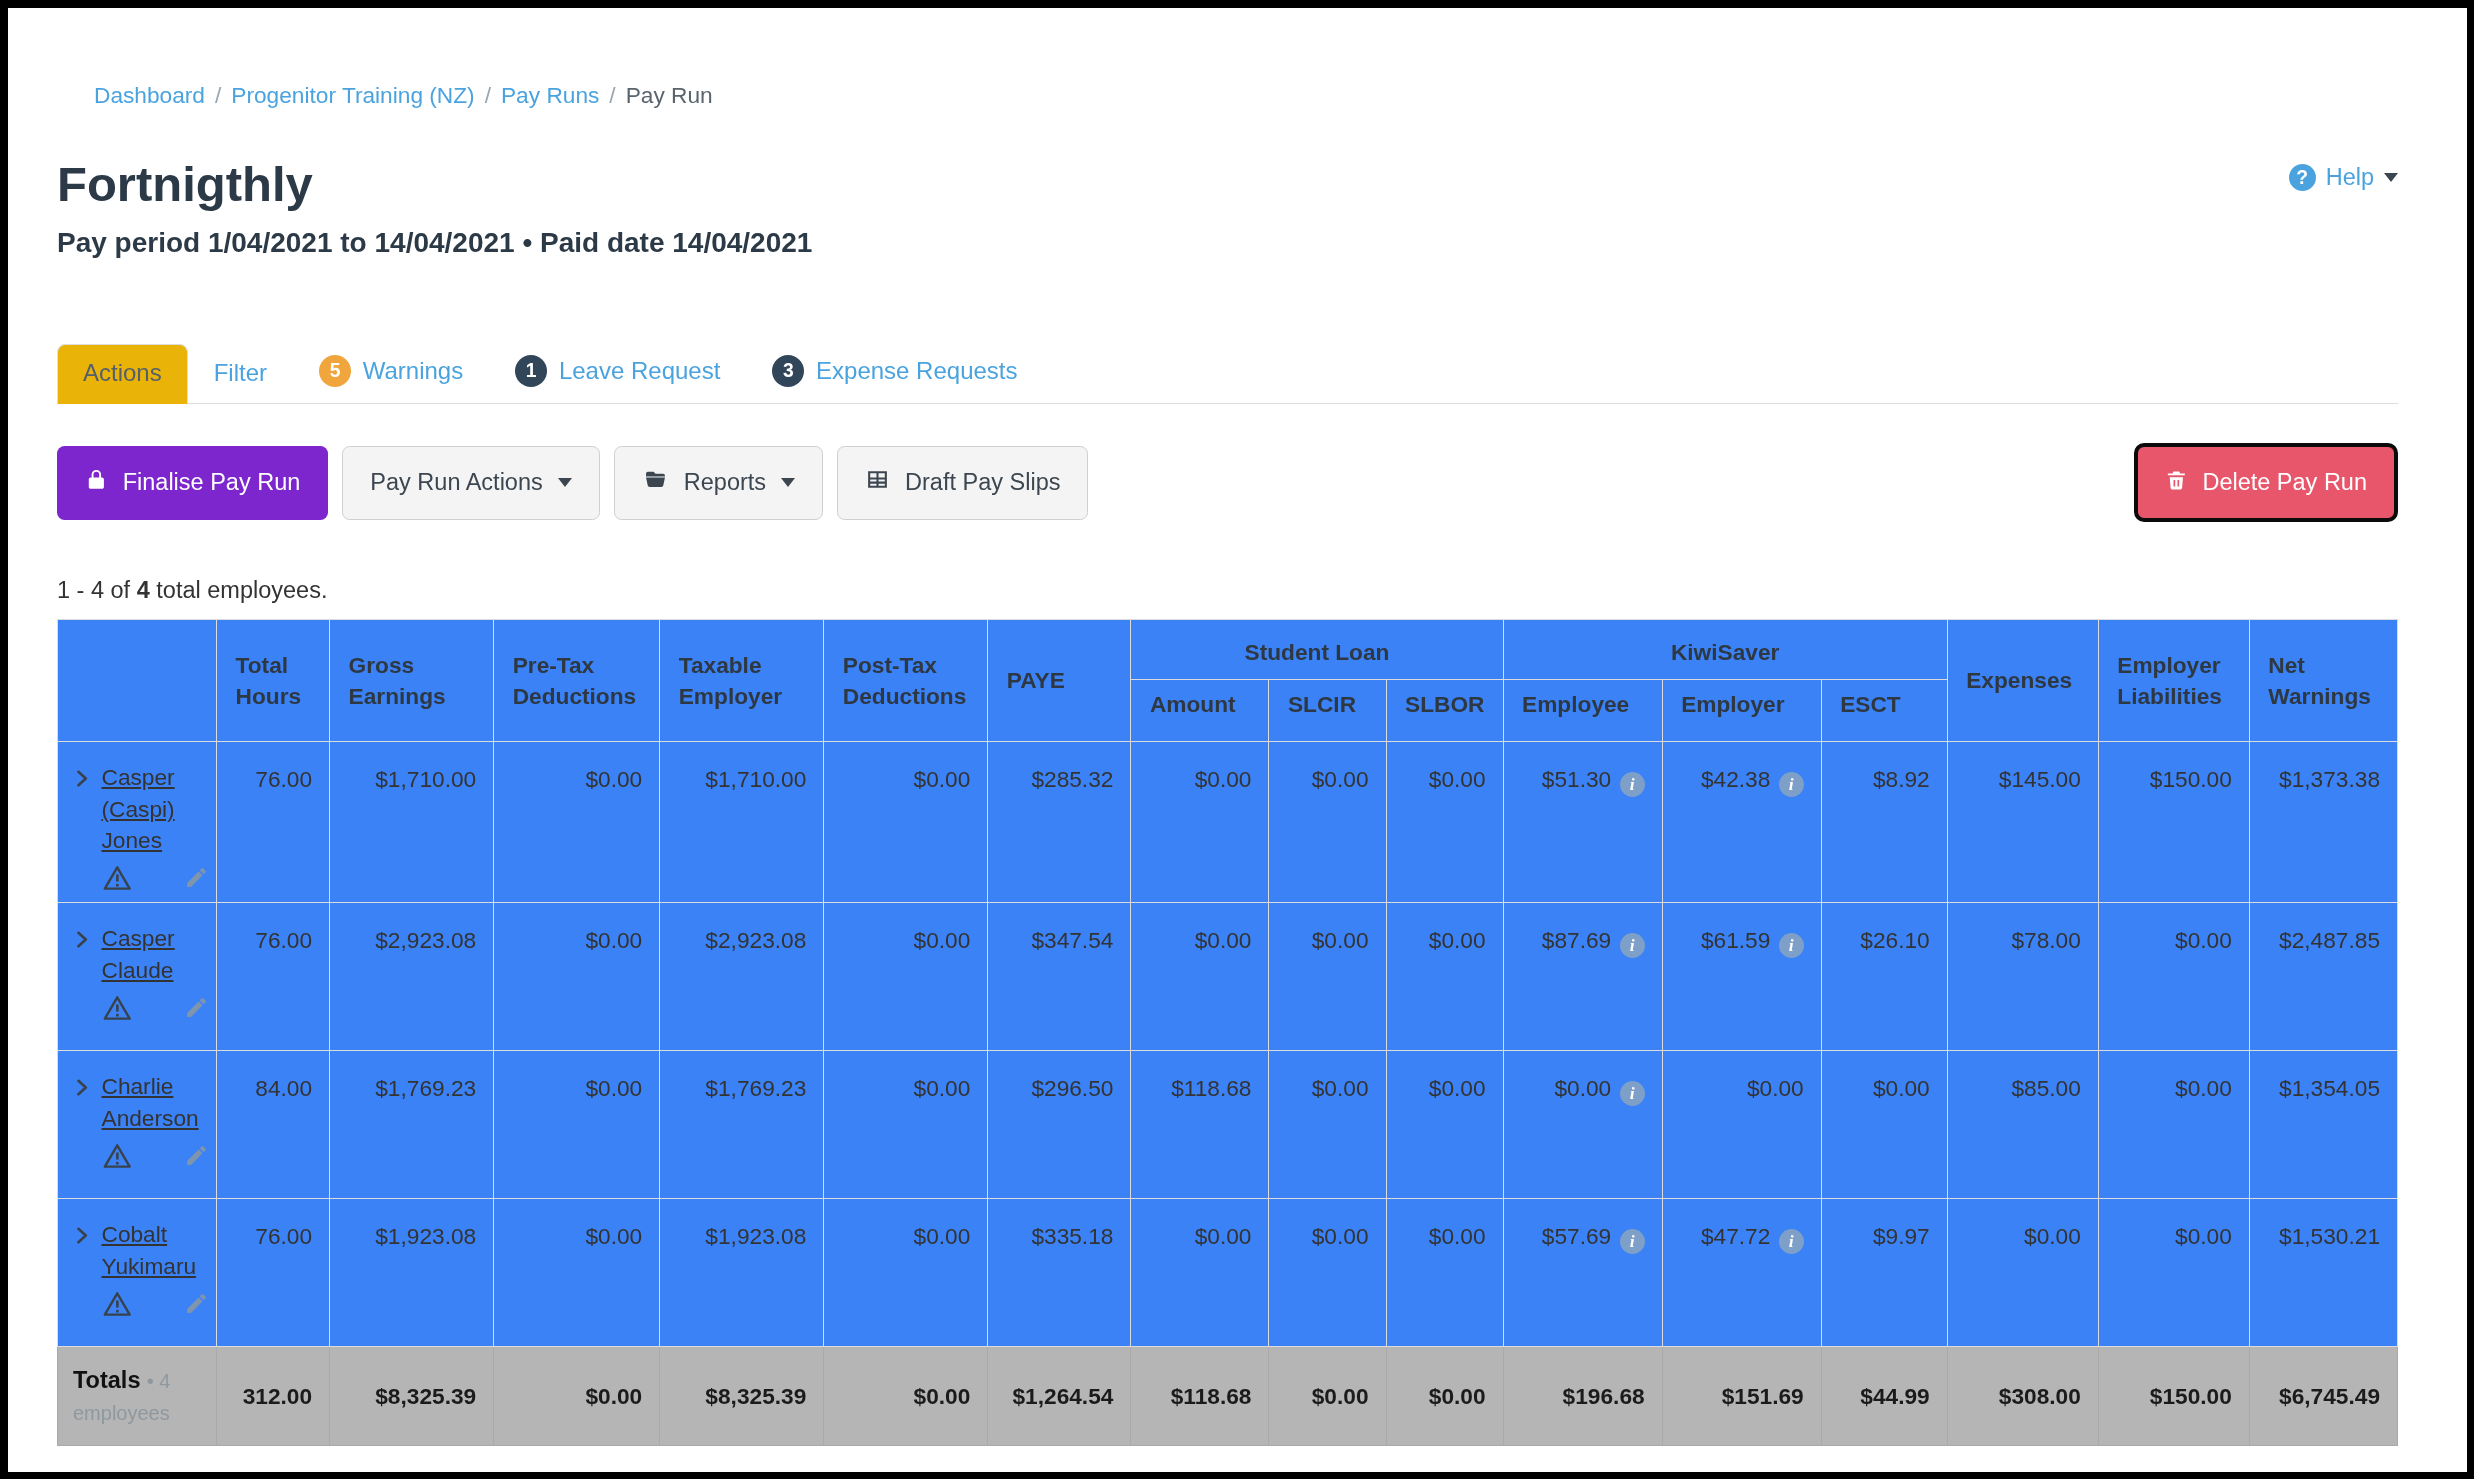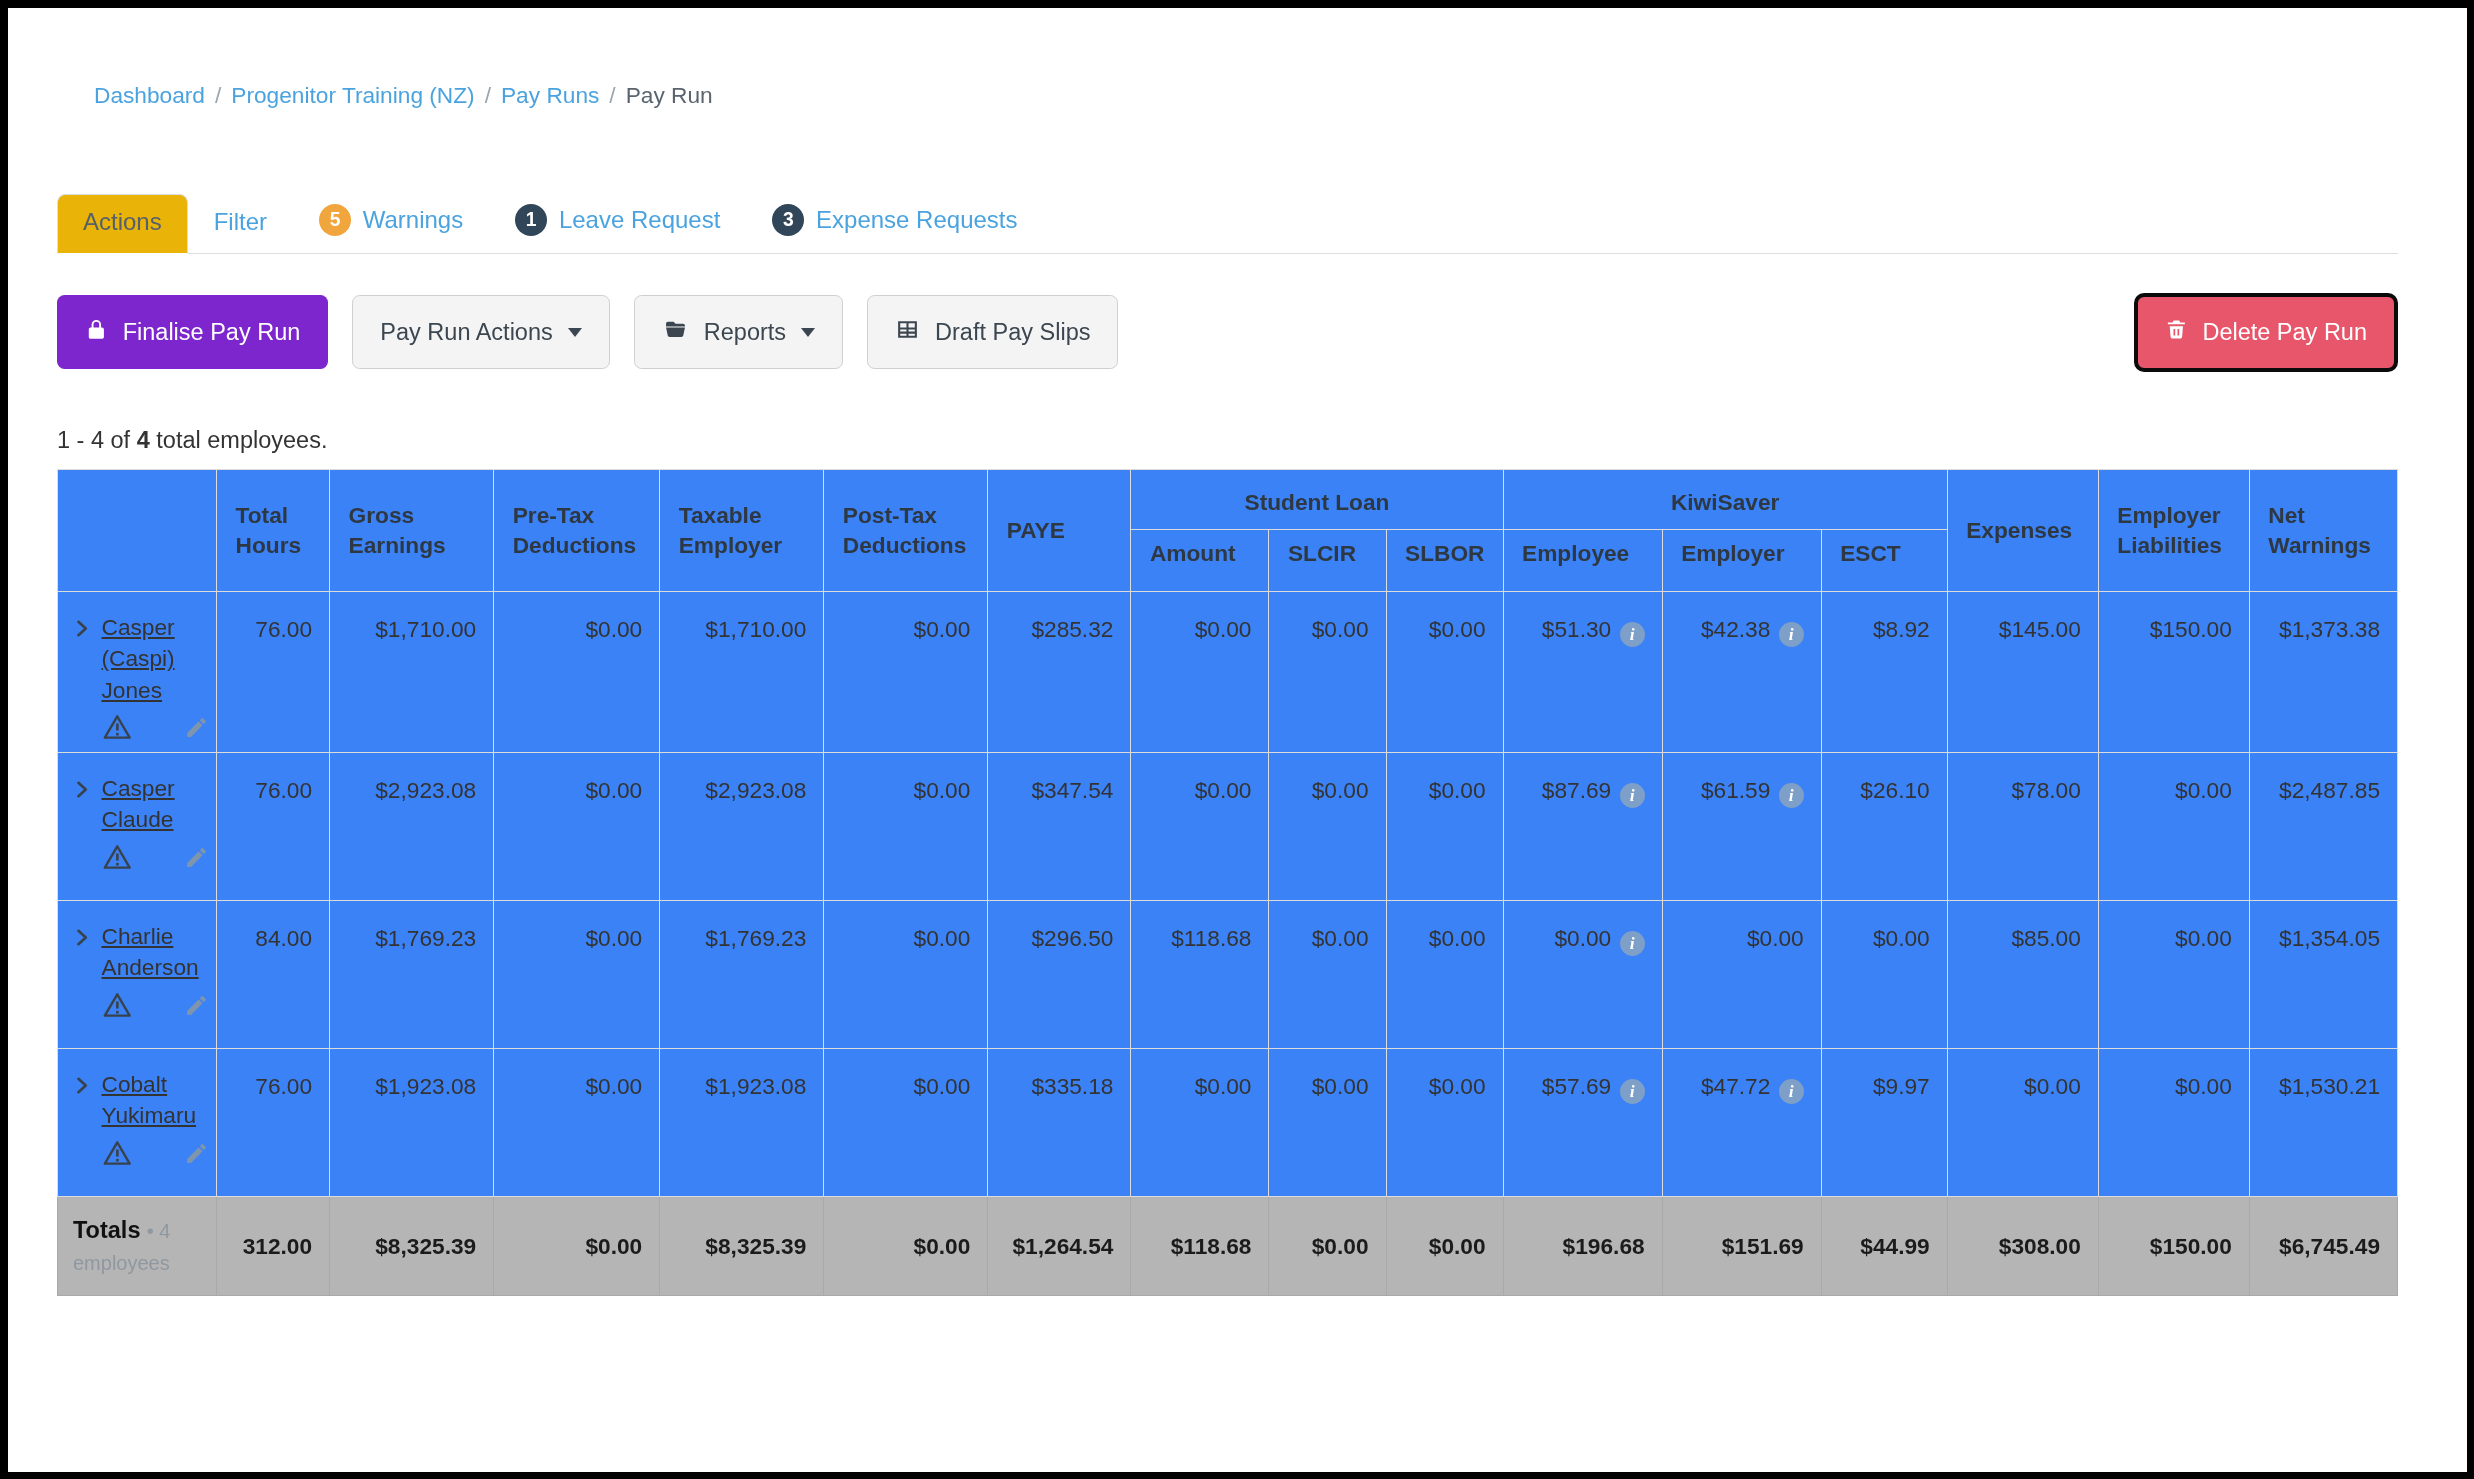--- a/index.html
+++ b/index.html
@@ -43,21 +43,21 @@
          border: 1.7px solid transparent; border-radius: 8.4px 8.4px 0 0;
          margin-bottom: -1.7px; cursor: pointer; white-space: nowrap; }
   .tab.active { background: #eab308; border-color: #ddd #ddd #fff; color: #55606b; justify-content: center; }
   .badge { min-width: 32px; height: 32px; border-radius: 16px; padding: 0 5px;
            color: #fff; font-size: 19.3px; font-weight: 700;
            display: inline-flex; align-items: center; justify-content: center; }
   .badge-orange { background: var(--badge-orange, #f0a63d); }
   .badge-navy { background: var(--badge-navy, #32465a); }
 
   
-  .toolbar { margin-top: 39px; display: flex; align-items: center; gap: 24px; width: 2341px; }
+  .toolbar { margin-top: 39px; display: flex; align-items: center; gap: 14px; width: 2341px; }
   .btn { display: inline-flex; align-items: center; gap: 15px; height: 74px;
          padding: 0 27px; font-size: 23.5px; border-radius: 7.6px;
          border: 1.7px solid transparent; cursor: pointer; white-space: nowrap;
          font-family: inherit; }
   .btn-primary { background: var(--purple, #7d26cd); color: #fff; }
   .btn-default { background: #f4f4f4; border-color: #cfcfcf; color: #3c4650; }
   .btn-danger { background: var(--danger-red, #e8566b); color: #fff;
                 border: 4.2px solid #0b0b0b; border-radius: 10px; height: 79px; margin-left: auto; }
 
   
@@ -102,20 +102,31 @@
 </style>
 </head>
 <body>
 
 <div class="page">
 
   <nav class="breadcrumb">
     <a class="crumb">Dashboard</a><span class="sep"></span><a class="crumb">Progenitor Training (NZ)</a><span class="sep"></span><a class="crumb">Pay Runs</a><span class="sep"></span><span class="crumb-current">Pay Run</span>
   </nav>
 
+  <div class="title-row">
+    <div>
+      <h1>Fortnigthly</h1>
+      <div class="subtitle">Pay period 1/04/2021 to 14/04/2021 • Paid date 14/04/2021</div>
+    </div>
+    <div class="help">
+      <span class="q-circle"></span>
+      <span>Help</span>
+      <span class="caret caret-dark"></span>
+    </div>
+  </div>
 
   <div class="tabs">
     <div class="tab active">
       <span>Actions</span>
     </div>
     <div class="tab">
       <span>Filter</span>
     </div>
     <div class="tab">
       <span class="badge badge-orange">5</span>

